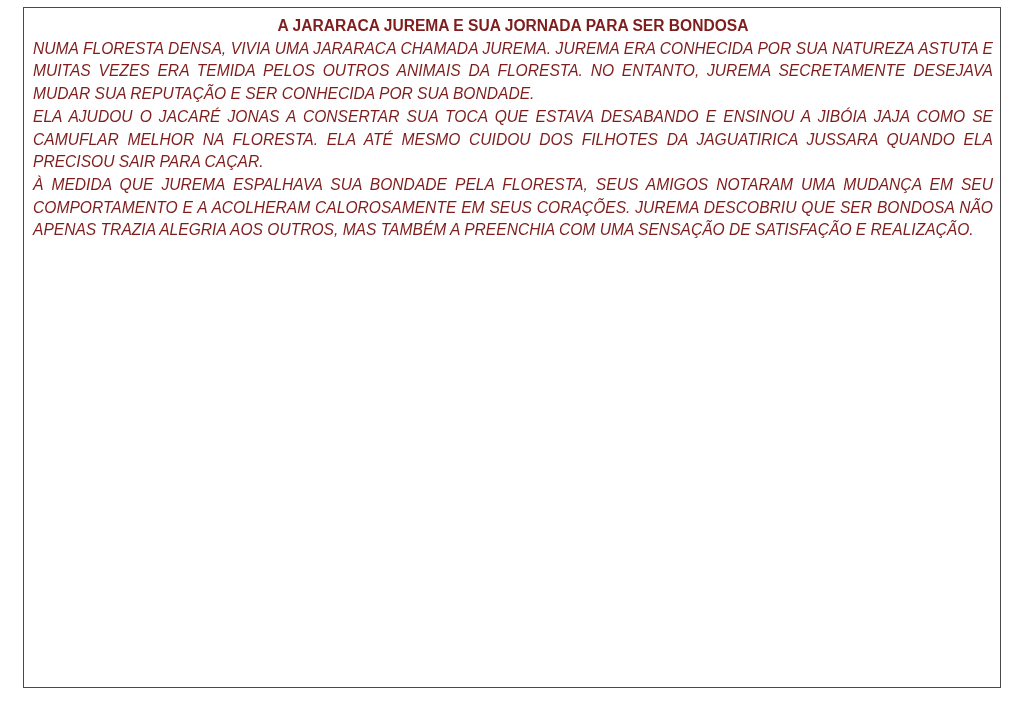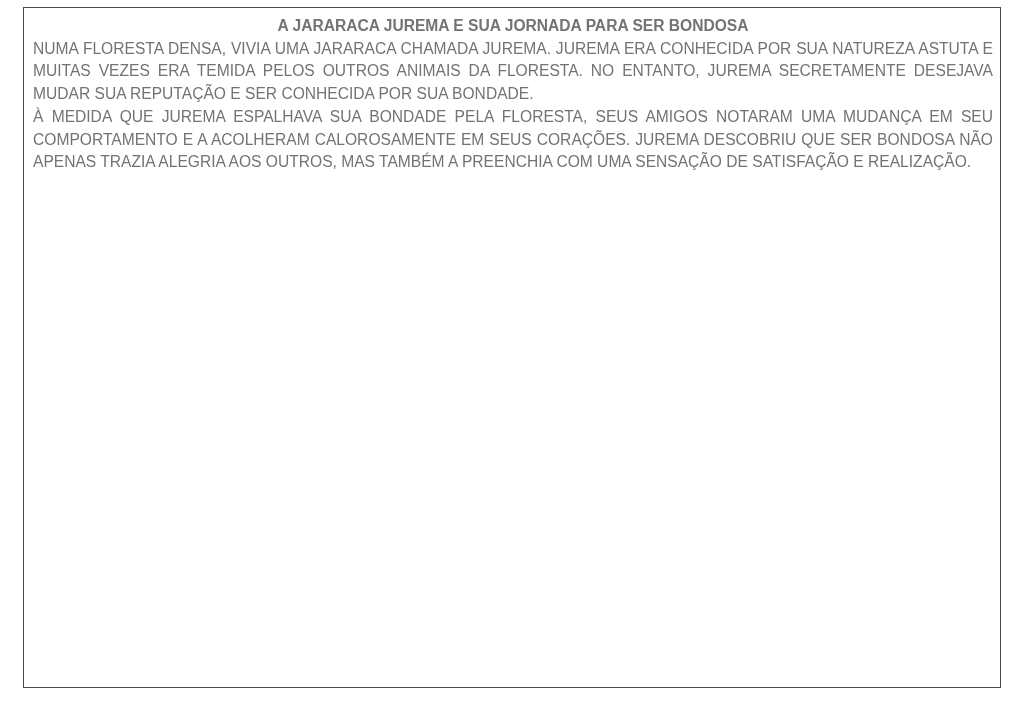--- a/index.html
+++ b/index.html
@@ -18,41 +18,43 @@
       height: 681px;
       border: 1px solid #4a4a4a;
       box-sizing: border-box;
       background: #ffffff;
     }
     .doc-inner {
       position: absolute;
       left: 9px;
       top: 7px;
       width: 960px;
-      color: #737373;
+      color: #7f1d1d;
       font-family: "Liberation Sans", "DejaVu Sans", sans-serif;
       font-size: 15.6px;
       line-height: 22.7px;
     }
     .doc-title {
       text-align: center;
       font-weight: bold;
       margin: 0;
       font-size: 15.6px;
       line-height: 22.7px;
       letter-spacing: 0px;
     }
     .doc-para {
       margin: 0;
       text-align: justify;
       text-align-last: left;
+      font-style: italic;
     }
   </style>
 </head>
 <body>
 
 <div class="doc-box">
   <div class="doc-inner">
     <h1 class="doc-title">A JARARACA JUREMA E SUA JORNADA PARA SER BONDOSA</h1>
     <p class="doc-para">NUMA FLORESTA DENSA, VIVIA UMA JARARACA CHAMADA JUREMA. JUREMA ERA CONHECIDA POR SUA NATUREZA ASTUTA E MUITAS VEZES ERA TEMIDA PELOS OUTROS ANIMAIS DA FLORESTA. NO ENTANTO, JUREMA SECRETAMENTE  DESEJAVA MUDAR SUA REPUTAÇÃO  E SER CONHECIDA POR SUA BONDADE.</p>
+    <p class="doc-para">ELA AJUDOU O JACARÉ JONAS A CONSERTAR SUA TOCA QUE ESTAVA DESABANDO E ENSINOU A JIBÓIA JAJA COMO SE CAMUFLAR MELHOR NA FLORESTA. ELA ATÉ MESMO CUIDOU DOS FILHOTES DA JAGUATIRICA JUSSARA QUANDO ELA PRECISOU SAIR PARA CAÇAR.</p>
     <p class="doc-para">À MEDIDA QUE JUREMA ESPALHAVA SUA BONDADE PELA FLORESTA, SEUS AMIGOS NOTARAM UMA MUDANÇA EM SEU COMPORTAMENTO E A ACOLHERAM CALOROSAMENTE EM SEUS CORAÇÕES. JUREMA DESCOBRIU QUE SER BONDOSA NÃO APENAS TRAZIA ALEGRIA AOS OUTROS, MAS TAMBÉM A PREENCHIA COM UMA SENSAÇÃO DE SATISFAÇÃO E REALIZAÇÃO.</p>
   </div>
 </div>
 
 </body></html>

